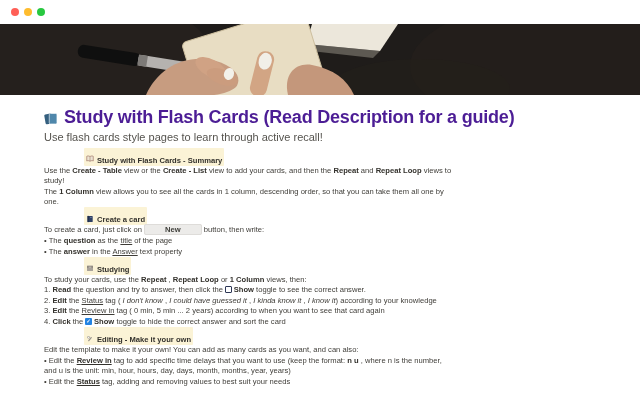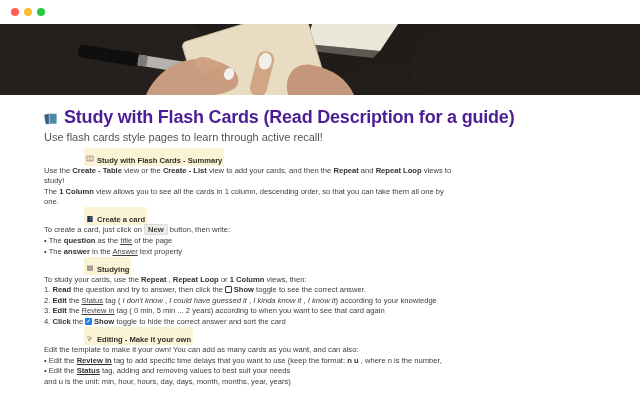--- a/index.html
+++ b/index.html
@@ -27,21 +27,21 @@
   .hl { background:#fbf3d6; padding:0.5px 2px; border-radius:1px; }
   .nohl { padding:0.5px 0; }
   .sec-icon svg { width:8px; height:8px; vertical-align:-1px; margin-right:3px; }
   .sec-title { font-size:7.6px; font-weight:700; color:#33312c; }
 
   .line { font-size:7.6px; line-height:10.6px; white-space:nowrap; color:#3f3d38; }
   .line .b { font-weight:700; color:#33312c; }
   .line .u { text-decoration:underline;text-align:right; }
   .line .i { font-style:italic; }
   .line .code { background:#ecebe9; border:0.5px solid #dedcd9; border-radius:2px;
-    padding:0 3px; font-weight:700; color:#40403c; }
+    padding:0 20px; font-weight:700; color:#40403c; }
 
   .chk { display:inline-block; width:6.5px; height:6.5px; vertical-align:-0.5px;
     border-radius:1px; position:relative; }
   .chk.off { border:1.2px solid #2c3655; background:#fff; }
   .chk.on  { background:#2383e2; }
   .chk.on::after { content:"✓"; position:absolute; left:0; top:0; width:6.5px; height:6.5px;
     color:#fff; font-size:5.5px; line-height:6.5px; text-align:center; font-weight:700; }
 </style>
 </head>
 <body>
@@ -137,20 +137,20 @@
         <div class="line"><span class="">4. </span><span class="b">Click</span><span class=""> the </span><span class="chk on"></span><span class=""> </span><span class="b">Show</span><span class=""> toggle to hide the correct answer and sort the card</span></div>
       </div>
       <div class="section">
         <div class="sec-heading"><span class="hl"><span class="sec-icon"><svg viewBox="0 0 16 16">
                 <rect x="6.8" y="3" width="2.6" height="10.5" rx="1.3" fill="#9a958e" transform="rotate(38 8 8)"></rect>
                 <circle cx="5" cy="4.6" r="2.8" fill="#b5b0a8"></circle>
                 <circle cx="5" cy="4.6" r="1.2" fill="#ffffff"></circle>
               </svg></span><span class="sec-title">Editing - Make it your own</span></span></div>
         <div class="line"><span class="">Edit the template to make it your own! You can add as many cards as you want, and can also:</span></div>
         <div class="line"><span class="">• Edit the </span><span class="b u">Review in</span><span class=""> tag  to add specific time delays that you want to use (keep the format: </span><span class="b">n u</span><span class=""> , where n is the number,</span></div>
+        <div class="line"><span class="">and u is the unit: min, hour, hours, day, days, month, months, year, years)</span></div>
         <div class="line"><span class="">• Edit the </span><span class="b u">Status</span><span class=""> tag, adding and removing values to best suit your needs</span></div>
-        <div class="line"><span class="">and u is the unit: min, hour, hours, day, days, month, months, year, years)</span></div>
       </div>
       <div class="section">
         <div class="sec-heading"><span class="nohl"><span class="sec-icon"></span></span></div>
       </div>
     </div>
 </div>
 
 </body></html>

